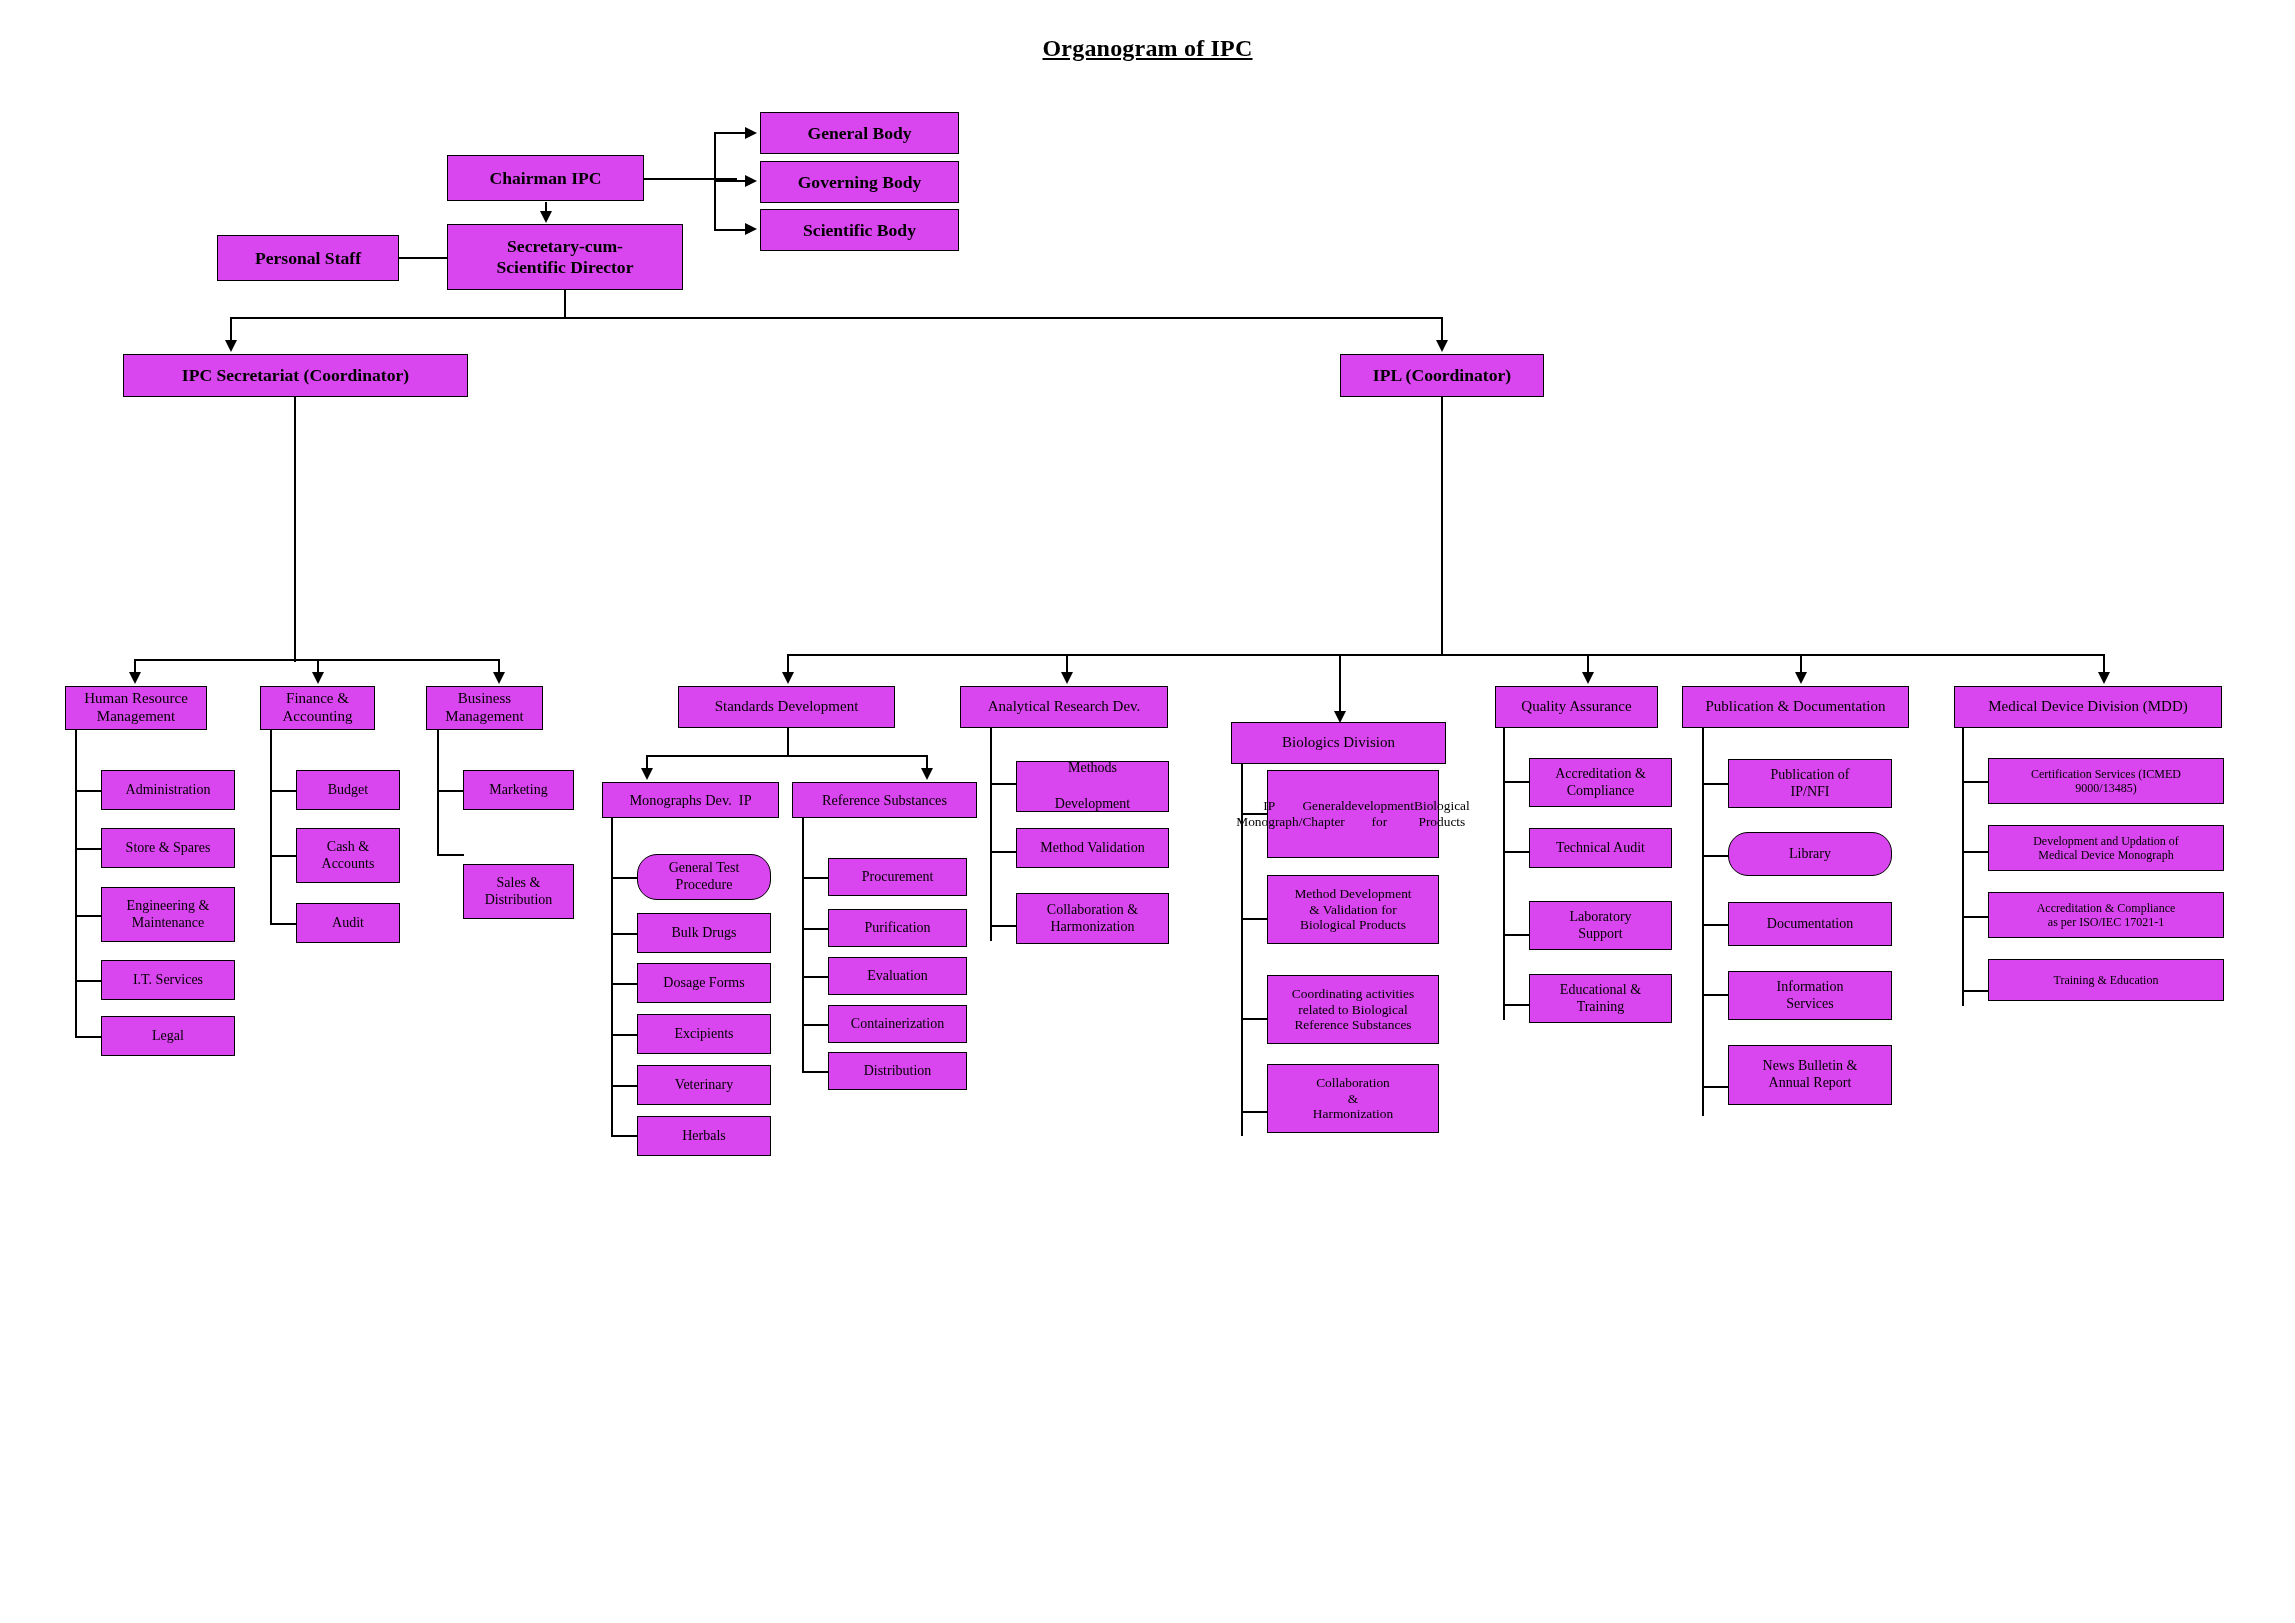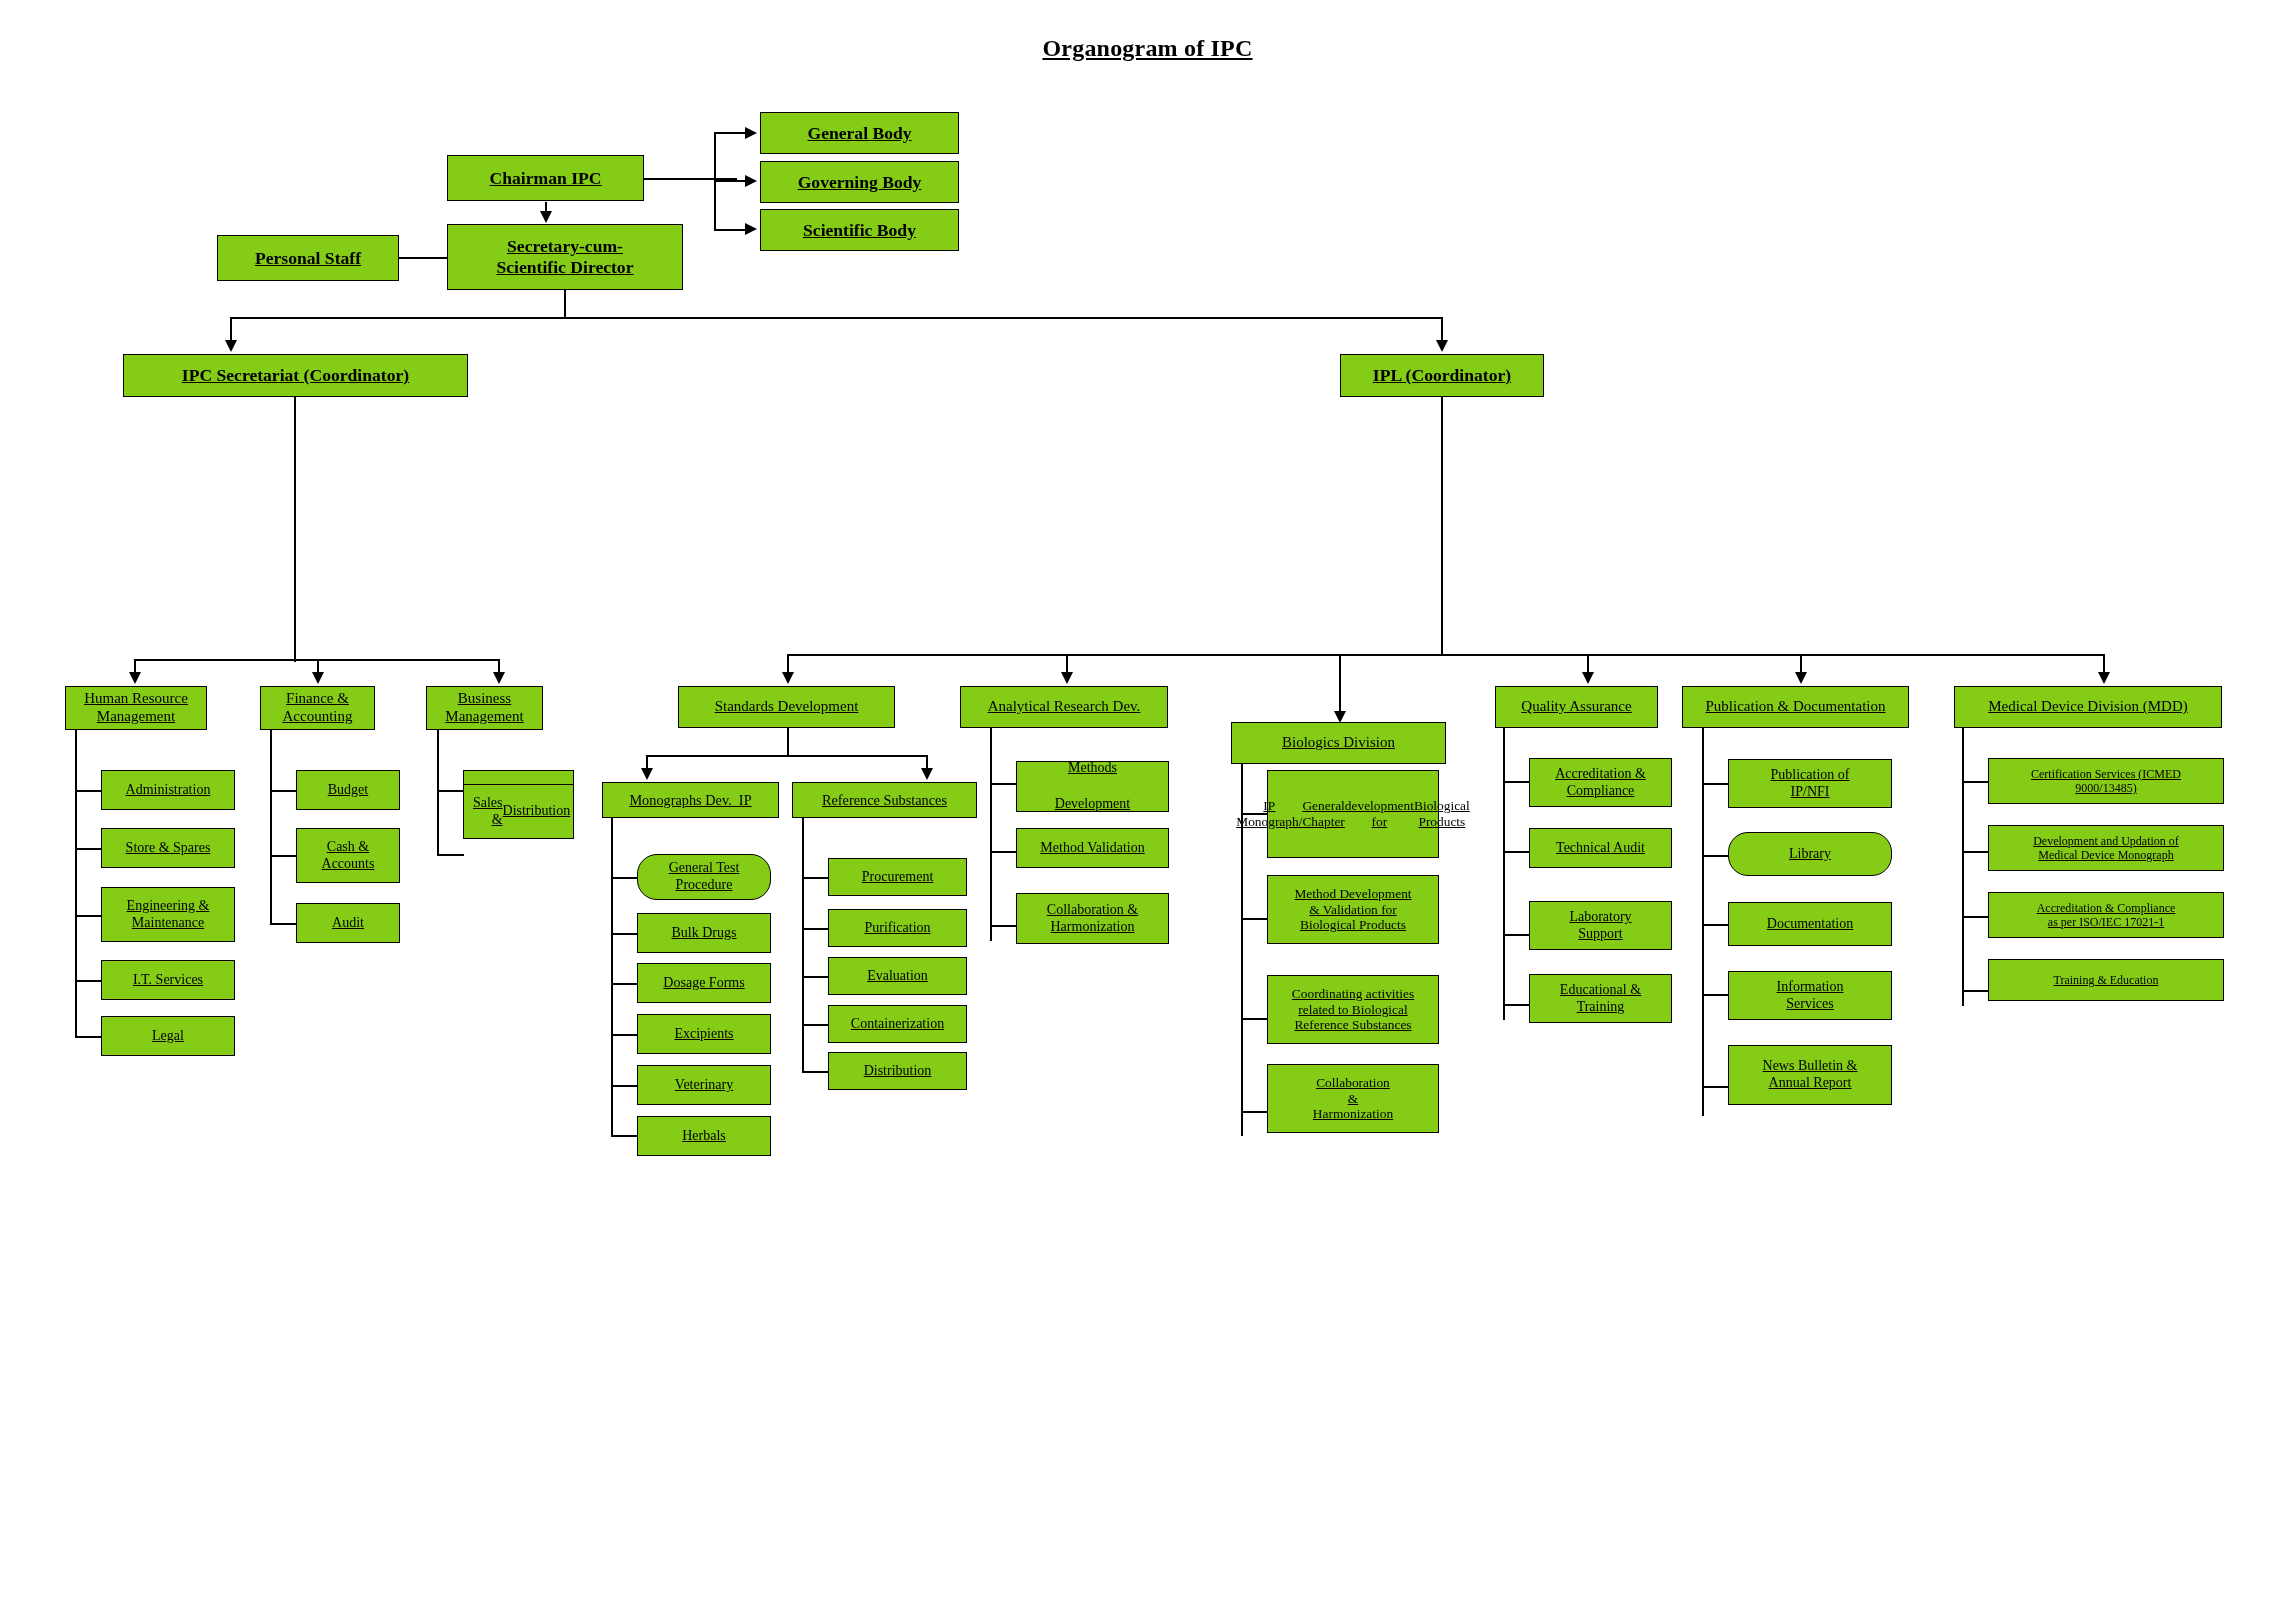--- a/index.html
+++ b/index.html
@@ -4,23 +4,23 @@
 <title>Organogram of IPC</title>
 <style>
   html,body{margin:0;padding:0;background:#fff;}
   body{width:2295px;height:1623px;position:relative;overflow:hidden;
        font-family:"Liberation Serif","DejaVu Serif",serif;color:#000;}
 
   #page-title{position:absolute;left:0;top:35px;width:2295px;text-align:center;
               font-size:24px;font-weight:bold;text-decoration:underline;
               letter-spacing:0.2px;}
 
-  .node{position:absolute;box-sizing:border-box;background:#84cc16;border:1.4px solid #000;
+  .node{position:absolute;box-sizing:border-box;background:#d946ef;border:1.4px solid #000;
         display:flex;align-items:center;justify-content:center;text-align:center;
-        line-height:1.18;padding:0.9px 2.8px;z-index:3;text-decoration:underline;}
+        line-height:1.18;padding:0.9px 2.8px;z-index:3;}
   .node.bold{font-weight:bold;}
   .node span{display:block;width:100%;}
 
   
   .ln{position:absolute;background:#000;z-index:1;}
   .h{height:1.9px;}
   .v{width:1.9px;}
   .h5{height:2.3px;}
   .v5{width:2.3px;}
   .arrow-d{position:absolute;width:0;height:0;border-left:6px solid transparent;
@@ -142,21 +142,21 @@
 <div class="node" style="left:426px;top:686px;width:117px;height:44px;font-size:15px;flex-direction:column;">
   <span>Business</span>
   <span>Management</span>
 </div>
 <div class="ln v" style="left:437px;top:730px;height:125px;"></div>
 <div class="ln h" style="left:437px;top:790px;width:27px;"></div>
 <div class="ln h" style="left:437px;top:854px;width:27px;"></div>
 <div class="node" style="left:463px;top:770px;width:111px;height:40px;font-size:14px;">
   <span>Marketing</span>
   </div>
-<div class="node" style="left:463px;top:784px;width:111px;height:55px;font-size:14px;text-align:right;">
+<div class="node" style="left:463px;top:864px;width:111px;height:55px;font-size:14px;flex-direction:column;">
   <span>Sales &amp;</span>
   <span>Distribution</span>
   </div>
 
 <div class="ln v" style="left:1441px;top:397px;height:259px;"></div>
 <div class="ln h5" style="left:787px;top:654px;width:1316px;"></div>
 <div class="ln v" style="left:787px;top:654px;height:20.4px;"></div>
 <div class="ln v" style="left:1066px;top:654px;height:20.4px;"></div>
 <div class="ln v" style="left:1339px;top:654px;height:59px;"></div>
 <div class="ln v" style="left:1587px;top:654px;height:20.4px;"></div>

